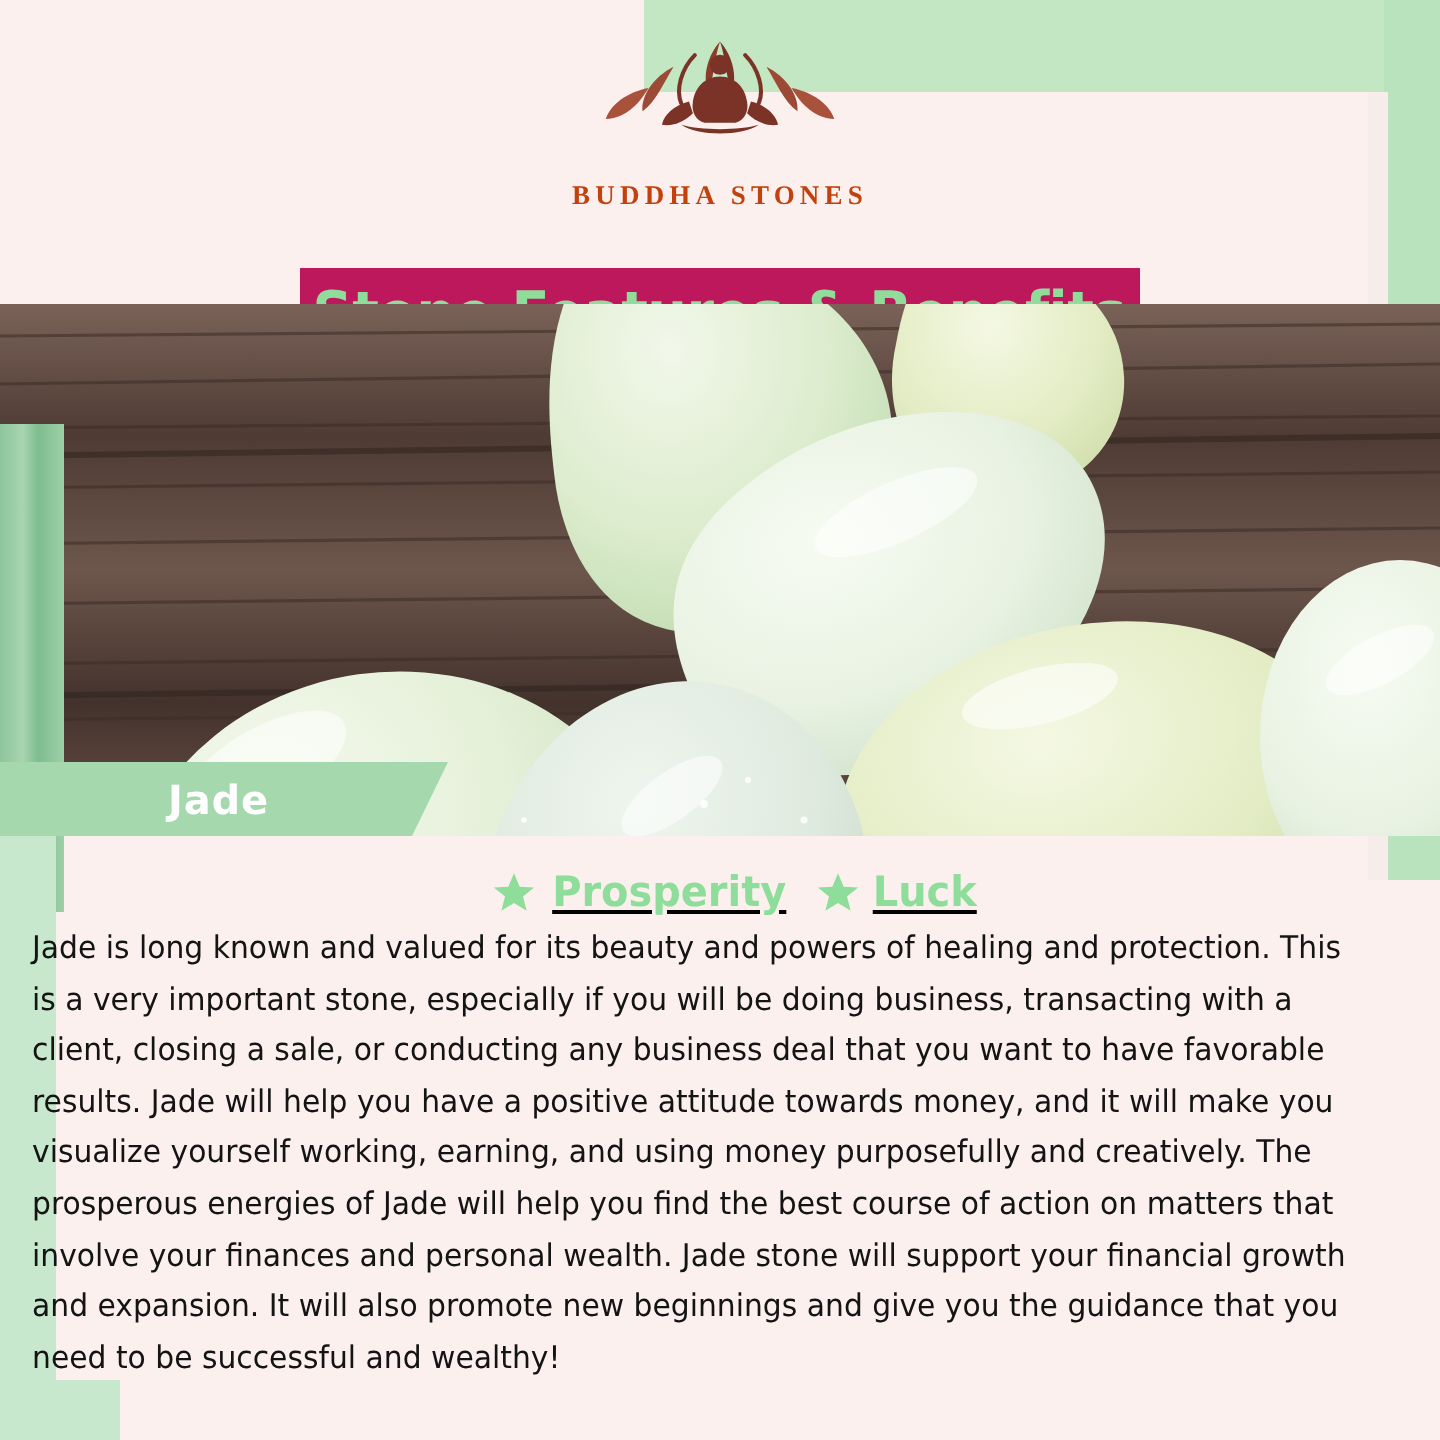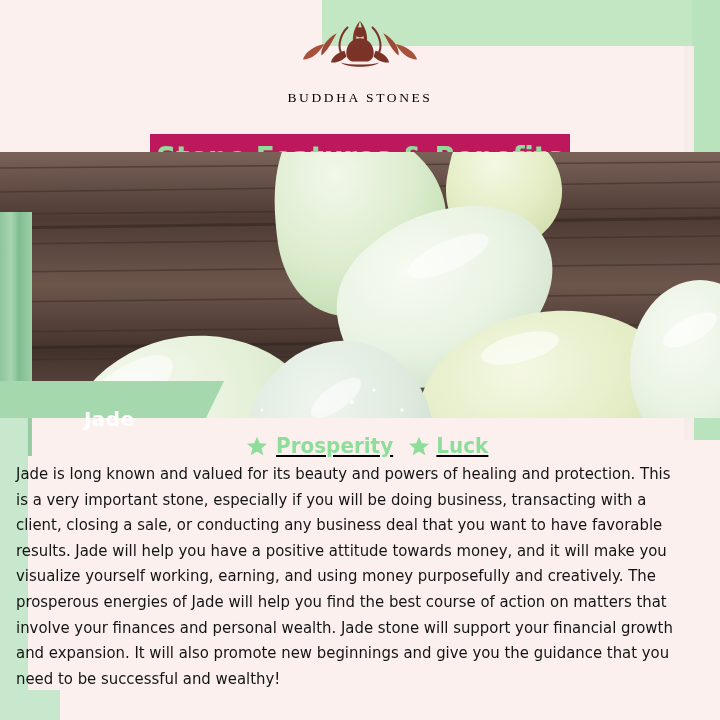--- a/index.html
+++ b/index.html
@@ -18,40 +18,40 @@
   .band-left-photo{position:absolute;left:0;top:212px;width:32px;height:244px;
      background:linear-gradient(90deg,#8ec49b 0%, #a8d5b0 35%, #7fbd8f 60%, #9ecfa8 100%);}
   .band-left-text{position:absolute;left:0;top:418px;width:28px;height:302px;background:#c8e8cd;}
   .band-bottom-left{position:absolute;left:0;top:690px;width:60px;height:30px;background:#c8e8cd;}
 
   
   .logo-wrap{position:absolute;left:0;top:14px;width:720px;height:92px;
      display:flex;flex-direction:column;align-items:center;justify-content:flex-start;}
   .logo-mark{width:136px;height:62px;}
   .logo-text{font-family:"Liberation Serif", serif;font-size:13.5px;letter-spacing:2.6px;
-     color:#000000;margin-top:16px;font-weight:400;}
+     color:#c2410c;margin-top:16px;font-weight:700;}
 
   
   .title-banner{position:absolute;left:150px;top:106px;width:420px;height:46px;
      background:#be185d;display:flex;align-items:center;justify-content:center;margin-top:28px;}
   .title-text{
      font-family:"DejaVu Sans", sans-serif;
      font-weight:700;font-size:30px;color:#90dc9b;
      letter-spacing:-0.3px;transform:scaleX(0.93);white-space:nowrap;
   }
 
   
   .photo{position:absolute;left:0;top:152px;width:720px;height:266px;overflow:hidden;background:#4a3a35;}
   .photo svg{display:block;width:720px;height:266px;}
 
   
   .jade-label{position:absolute;left:0;top:381px;width:224px;height:37px;}
   .jade-label svg{position:absolute;left:0;top:0;}
   .jade-text{position:absolute;left:84px;top:381px;height:37px;display:flex;align-items:center;
-     font-family:"DejaVu Sans", sans-serif;font-weight:700;font-size:20px;color:#ffffff;letter-spacing:0.4px;margin-top:19px;}
+     font-family:"DejaVu Sans", sans-serif;font-weight:700;font-size:20px;color:#ffffff;letter-spacing:0.4px;}
 
   
   .benefits{position:absolute;left:28px;top:431px;width:680px;height:30px;
      display:flex;align-items:center;justify-content:center;gap:12px;text-decoration:underline;}
   .benefit{display:flex;align-items:center;gap:5px;}
   .benefit .star{width:22px;height:22px;display:block;}
   .benefit .lbl{font-family:"DejaVu Sans", sans-serif;font-weight:700;font-size:21px;color:#8edd9b;
      transform:scaleX(0.95);white-space:nowrap;}
 
   

